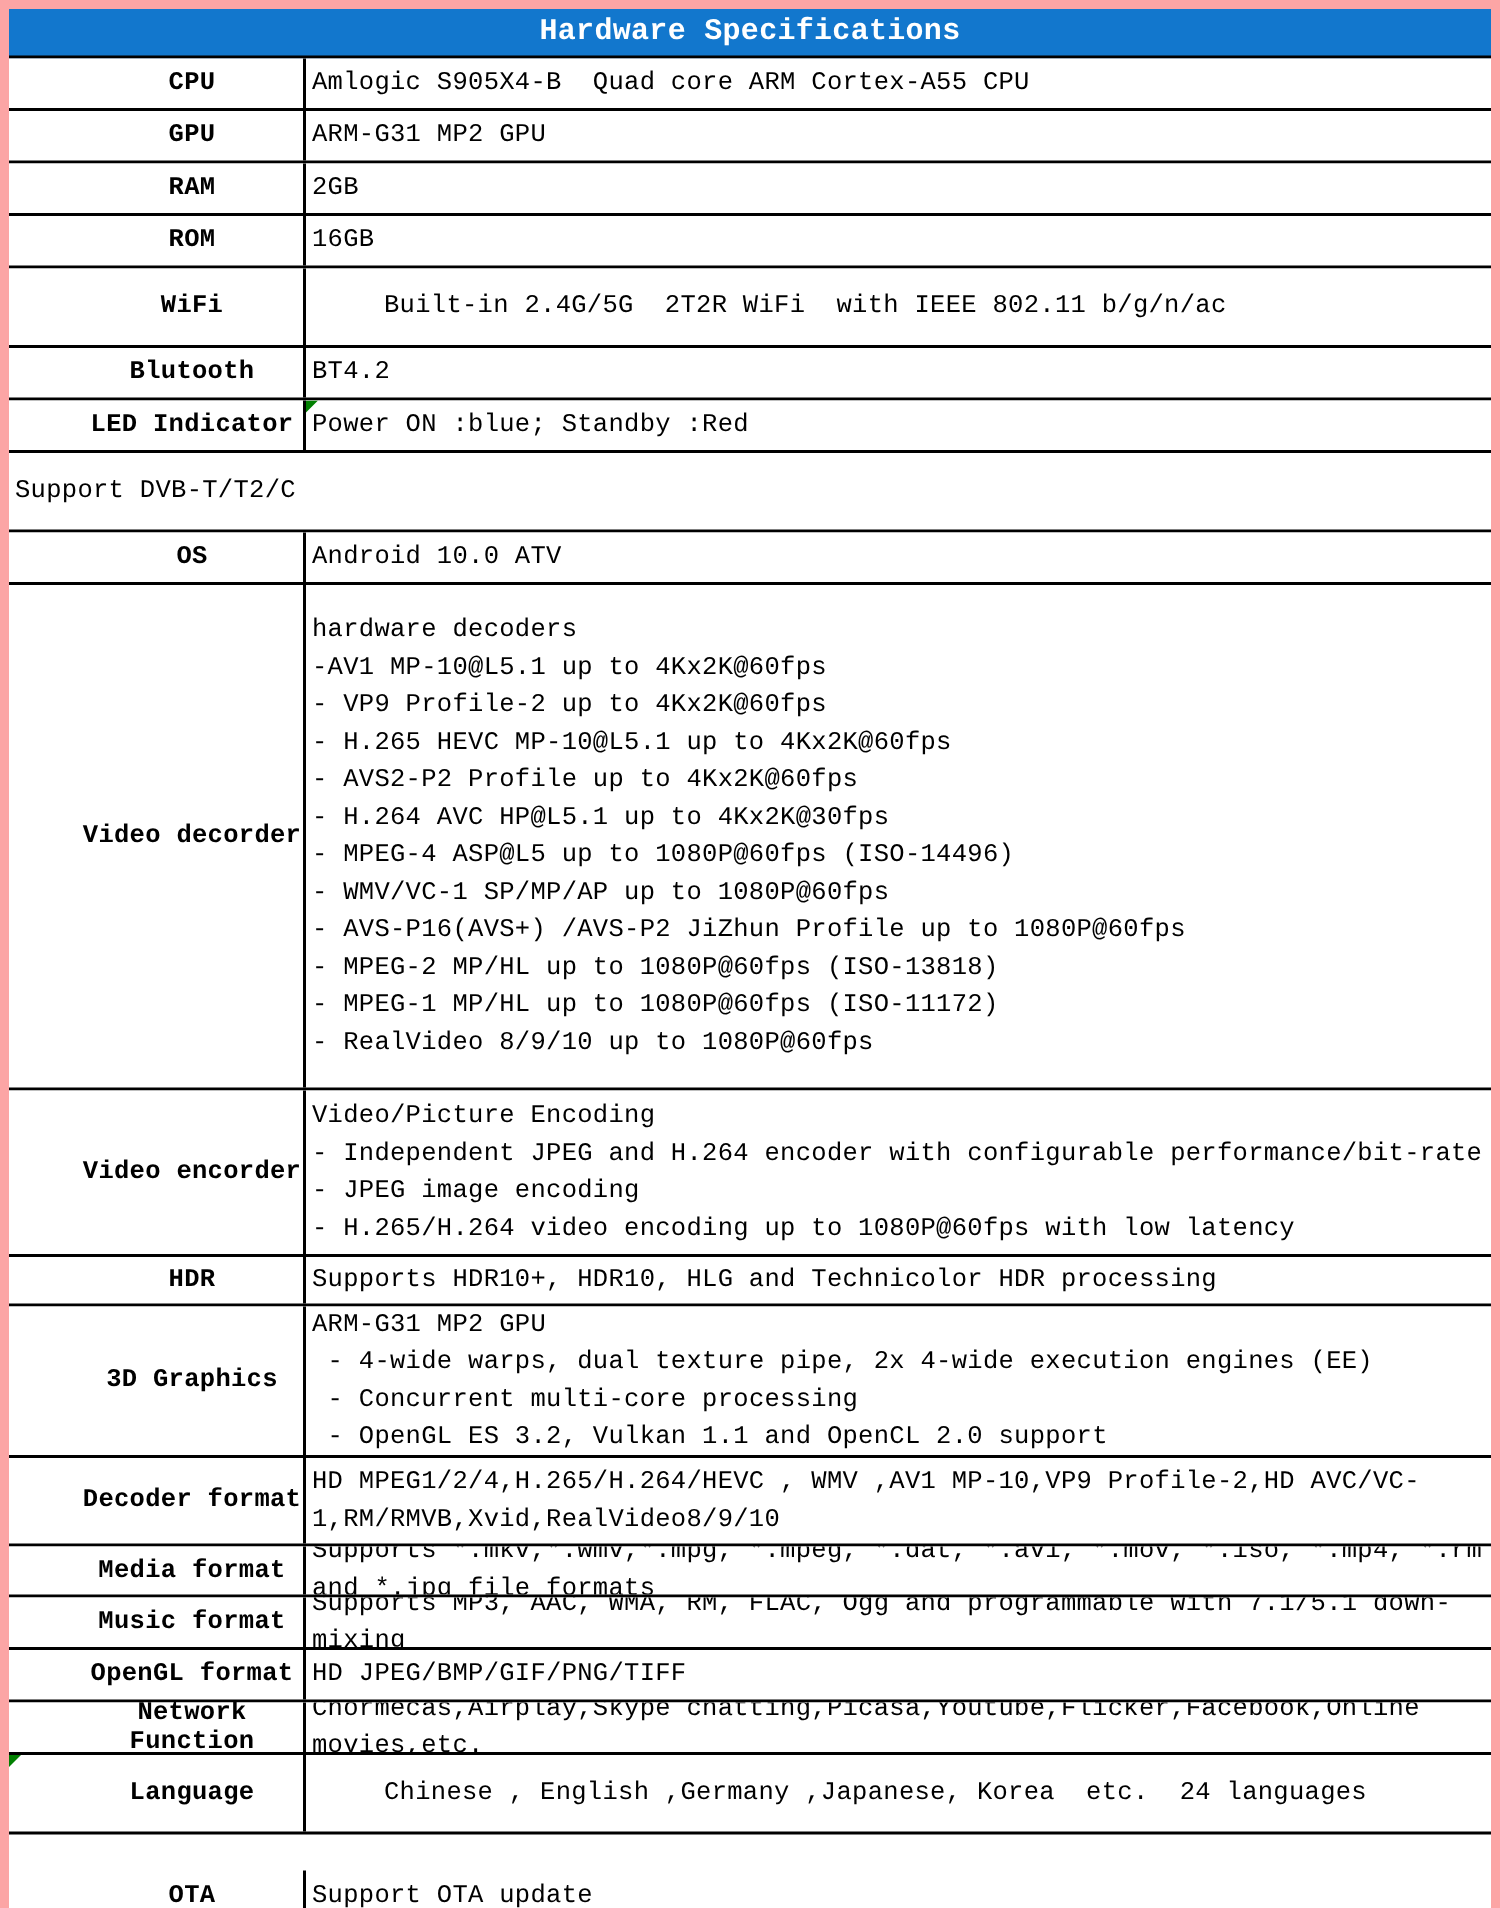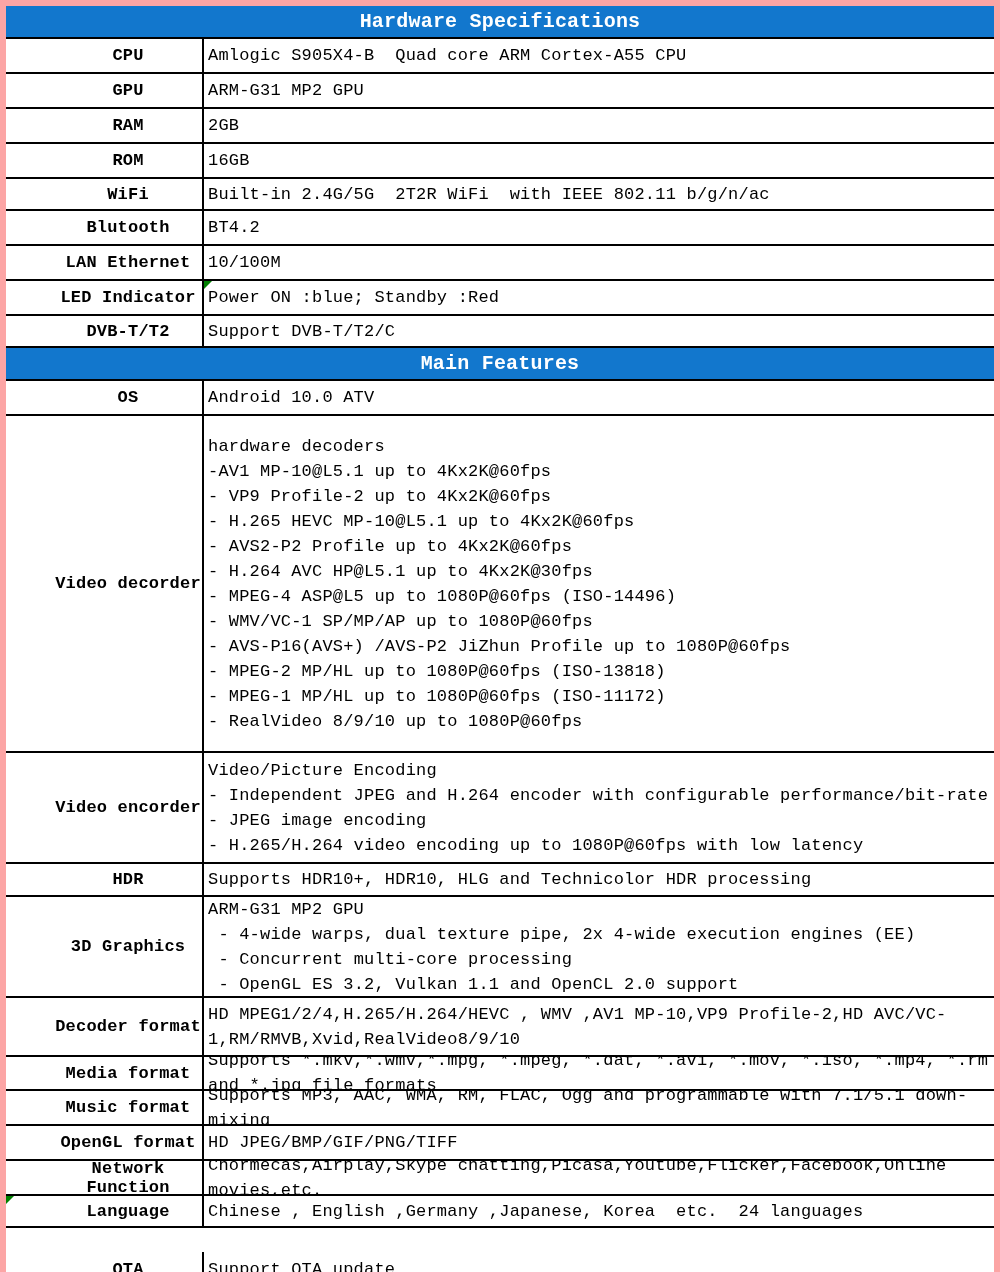--- a/index.html
+++ b/index.html
@@ -45,21 +45,21 @@
     flex:1 1 auto;
     display:flex;align-items:center;
     padding-left:4px;padding-right:2px;
     font-size:17px;
     letter-spacing:0.2px;
     white-space:pre-wrap;
     line-height:25px;
     overflow:hidden;
   }
   
-  .h33{height:33px;} .h34{height:34px;} .h35{height:35px;} .h36{height:32px;}
+  .h33{height:33px;} .h34{height:34px;} .h35{height:35px;} .h36{height:53px;gap:48px;}
   .h59{height:59px;justify-content:space-between;} .h101{height:101px;} .h111{height:111px;} .h337{height:337px;}
   .marker{
     position:absolute;top:0;left:0;
     width:0;height:0;
     border-top:8px solid #018001;
     border-right:8px solid transparent;
   }
 </style>
 </head>
 <body>
@@ -93,41 +93,33 @@
   <div class="row h36">
     <div class="cell label">WiFi</div>
     <div class="cell value">Built-in 2.4G/5G  2T2R WiFi  with IEEE 802.11 b/g/n/ac</div>
   </div>
 
   <div class="row h35">
     <div class="cell label">Blutooth</div>
     <div class="cell value">BT4.2</div>
   </div>
 
-  <div class="row h35">
-    <div class="cell label">LAN Ethernet</div>
-    <div class="cell value">10/100M</div>
-  </div>
 
   <div class="row h35">
     <div class="cell label">LED Indicator</div>
     <div class="cell value">
       <span class="marker"></span>
       <span>Power ON :blue; Standby :Red</span>
     </div>
   </div>
 
   <div class="row h36">
-    <div class="cell label">DVB-T/T2</div>
     <div class="cell value">Support DVB-T/T2/C</div>
   </div>
 
-  <div class="row header h33">
-    <div class="header-text">Main Features</div>
-  </div>
 
   <div class="row h35">
     <div class="cell label">OS</div>
     <div class="cell value">Android 10.0 ATV</div>
   </div>
 
   <div class="row h337">
     <div class="cell label">Video decorder</div>
     <div class="cell value">hardware decoders
 -AV1 MP-10@L5.1 up to 4Kx2K@60fps

